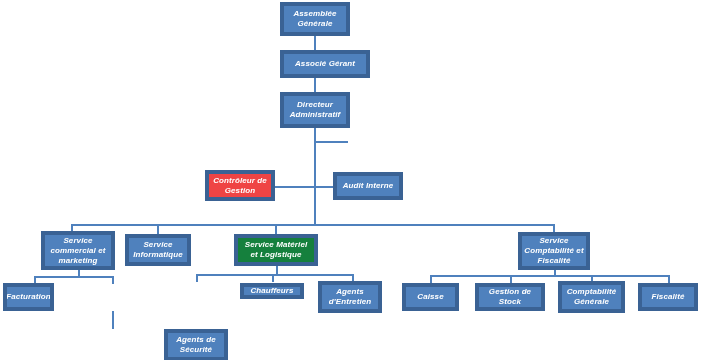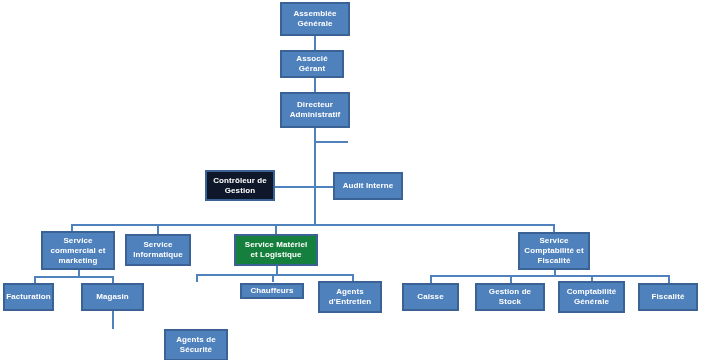--- a/index.html
+++ b/index.html
@@ -11,34 +11,35 @@
     position: relative;
     width: 701px;
     height: 360px;
     background: #ffffff;
     font-family: "Liberation Sans", sans-serif;
     overflow: hidden;
   }
   .node {
     position: absolute;
     background: #4F81BD;
-    border: 2px solid #84cc16;
+    border: 4px solid #84cc16;
     box-sizing: border-box;
     color: #ffffff;
     font-size: 8px;
     line-height: 10px;
     font-weight: 600;
     display: flex;
     align-items: center;
     justify-content: center;
     text-align: center;
     padding: 1px 2px;
     overflow: hidden;
     white-space: pre-line;
     letter-spacing: 0.1px;
+    font-style: italic;
   }
   .conn {
     position: absolute;
     background: #4F81BD;
   }
   .conn-v { width: 2px; }
   .conn-h { height: 2px; }
 </style>
 </head>
 <body>
@@ -66,38 +67,37 @@
     <div class="conn conn-v" style="left: 272px; top: 274px; height: 8px; background: rgb(79, 129, 189);"></div>
     <div class="conn conn-v" style="left: 352px; top: 274px; height: 8px; background: rgb(79, 129, 189);"></div>
     <div class="conn conn-v" style="left: 554px; top: 270px; height: 6px; background: rgb(79, 129, 189);"></div>
     <div class="conn conn-h" style="left: 430px; top: 275px; width: 238px; background: rgb(79, 129, 189);"></div>
     <div class="conn conn-v" style="left: 430px; top: 275px; height: 9px; background: rgb(79, 129, 189);"></div>
     <div class="conn conn-v" style="left: 510px; top: 275px; height: 9px; background: rgb(79, 129, 189);"></div>
     <div class="conn conn-v" style="left: 591px; top: 275px; height: 7px; background: rgb(79, 129, 189);"></div>
     <div class="conn conn-v" style="left: 668px; top: 275px; height: 9px; background: rgb(79, 129, 189);"></div>
     <div class="node" style="left: 280px; top: 2px; width: 70px; height: 34px; background: rgb(79, 129, 189); border-color: rgb(58, 98, 148); color: rgb(255, 255, 255);">Assemblée
 Générale</div>
-    <div class="node" style="left: 280px; top: 50px; width: 64px; height: 28px; background: rgb(79, 129, 189); border-color: rgb(58, 98, 148); color: rgb(255, 255, 255);">Associé Gérant</div>
+    <div class="node" style="left: 280px; top: 50px; width: 90px; height: 28px; background: rgb(79, 129, 189); border-color: rgb(58, 98, 148); color: rgb(255, 255, 255);">Associé Gérant</div>
     <div class="node" style="left: 280px; top: 92px; width: 70px; height: 36px; background: rgb(79, 129, 189); border-color: rgb(58, 98, 148); color: rgb(255, 255, 255);">Directeur
 Administratif</div>
-    <div class="node" style="left: 205px; top: 170px; width: 70px; height: 31px; background: #0f172a; border-color: rgb(58, 98, 148); color: rgb(255, 255, 255);">Contrôleur de
+    <div class="node" style="left: 205px; top: 170px; width: 70px; height: 31px; background: #ef4444; border-color: rgb(58, 98, 148); color: rgb(255, 255, 255);">Contrôleur de
 Gestion</div>
     <div class="node" style="left: 333px; top: 172px; width: 70px; height: 28px; background: rgb(79, 129, 189); border-color: rgb(58, 98, 148); color: rgb(255, 255, 255);">Audit Interne</div>
     <div class="node" style="left: 41px; top: 231px; width: 74px; height: 39px; background: rgb(79, 129, 189); border-color: rgb(58, 98, 148); color: rgb(255, 255, 255);">Service
 commercial et
 marketing</div>
     <div class="node" style="left: 125px; top: 234px; width: 66px; height: 32px; background: rgb(79, 129, 189); border-color: rgb(58, 98, 148); color: rgb(255, 255, 255);">Service
 Informatique</div>
     <div class="node" style="left: 234px; top: 234px; width: 84px; height: 32px; background: #15803d; border-color: rgb(58, 98, 148); color: rgb(255, 255, 255);">Service Matériel
 et Logistique</div>
     <div class="node" style="left: 518px; top: 232px; width: 72px; height: 38px; background: rgb(79, 129, 189); border-color: rgb(58, 98, 148); color: rgb(255, 255, 255);">Service
 Comptabilité et
 Fiscalité</div>
     <div class="node" style="left: 3px; top: 283px; width: 51px; height: 28px; background: rgb(79, 129, 189); border-color: rgb(58, 98, 148); color: rgb(255, 255, 255);">Facturation</div>
-    <div class="node" style="left: 81px; top: 283px; width: 63px; height: 28px; background: rgb(79, 129, 189); border-color: rgb(58, 98, 148); color: rgb(255, 255, 255);">Magasin</div>
     <div class="node" style="left: 164px; top: 281px; width: 64px; height: 32px; background: rgb(79, 129, 189); border-color: rgb(58, 98, 148); color: rgb(255, 255, 255); margin-top: 48px;">Agents de
 Sécurité</div>
     <div class="node" style="left: 240px; top: 283px; width: 64px; height: 16px; background: rgb(79, 129, 189); border-color: rgb(58, 98, 148); color: rgb(255, 255, 255);">Chauffeurs</div>
     <div class="node" style="left: 318px; top: 281px; width: 64px; height: 32px; background: rgb(79, 129, 189); border-color: rgb(58, 98, 148); color: rgb(255, 255, 255);">Agents
 d'Entretien</div>
     <div class="node" style="left: 402px; top: 283px; width: 57px; height: 28px; background: rgb(79, 129, 189); border-color: rgb(58, 98, 148); color: rgb(255, 255, 255);">Caisse</div>
     <div class="node" style="left: 475px; top: 283px; width: 70px; height: 28px; background: rgb(79, 129, 189); border-color: rgb(58, 98, 148); color: rgb(255, 255, 255);">Gestion de Stock</div>
     <div class="node" style="left: 558px; top: 281px; width: 67px; height: 32px; background: rgb(79, 129, 189); border-color: rgb(58, 98, 148); color: rgb(255, 255, 255);">Comptabilité
 Générale</div>
     <div class="node" style="left: 638px; top: 283px; width: 60px; height: 28px; background: rgb(79, 129, 189); border-color: rgb(58, 98, 148); color: rgb(255, 255, 255);">Fiscalité</div>

